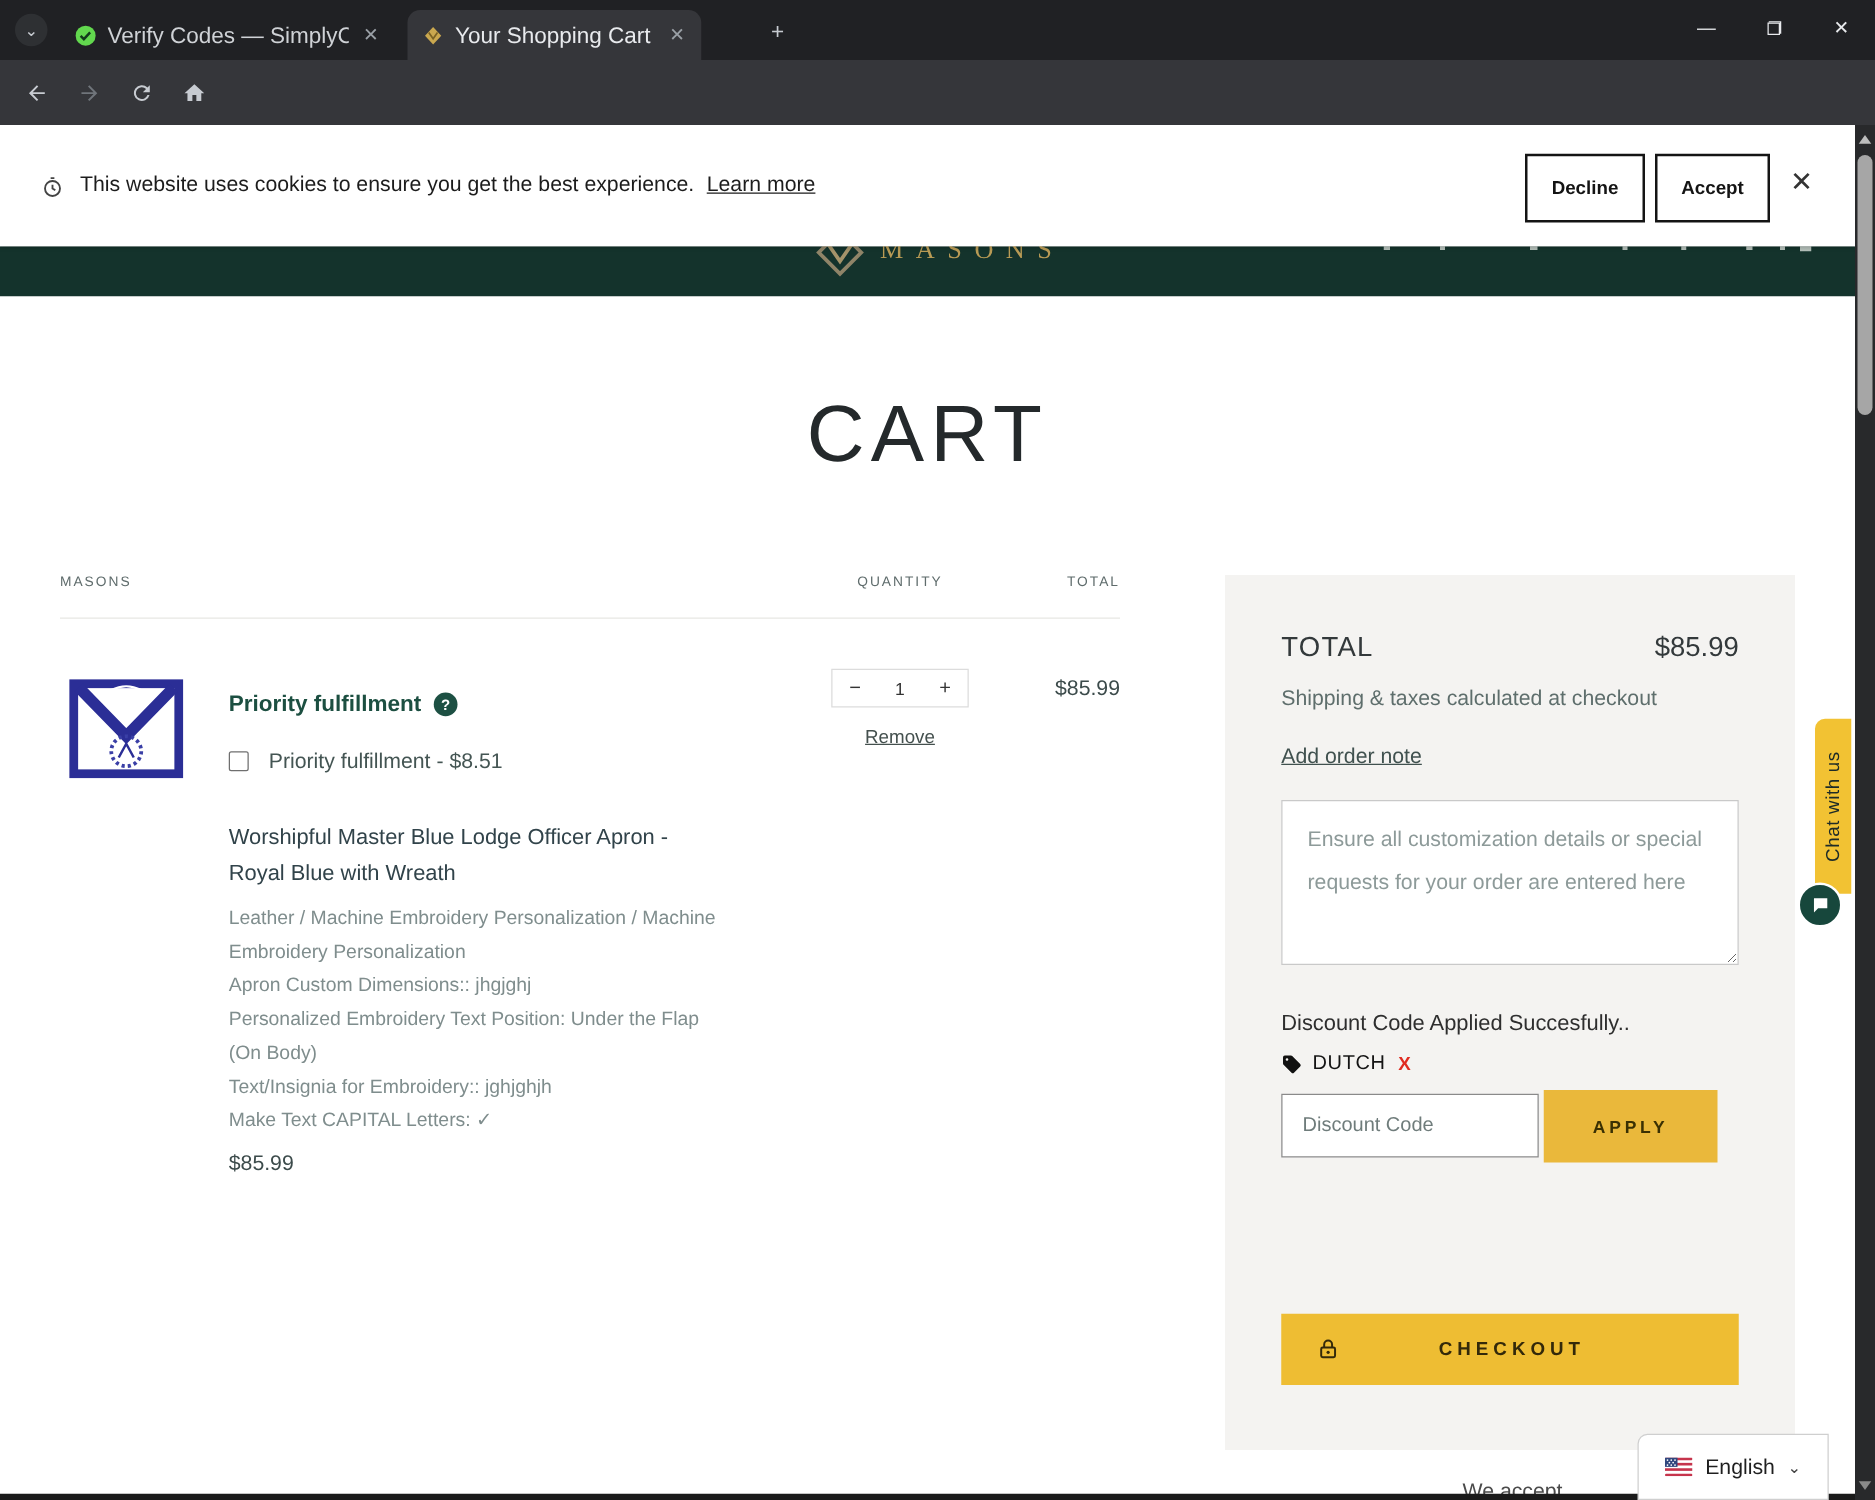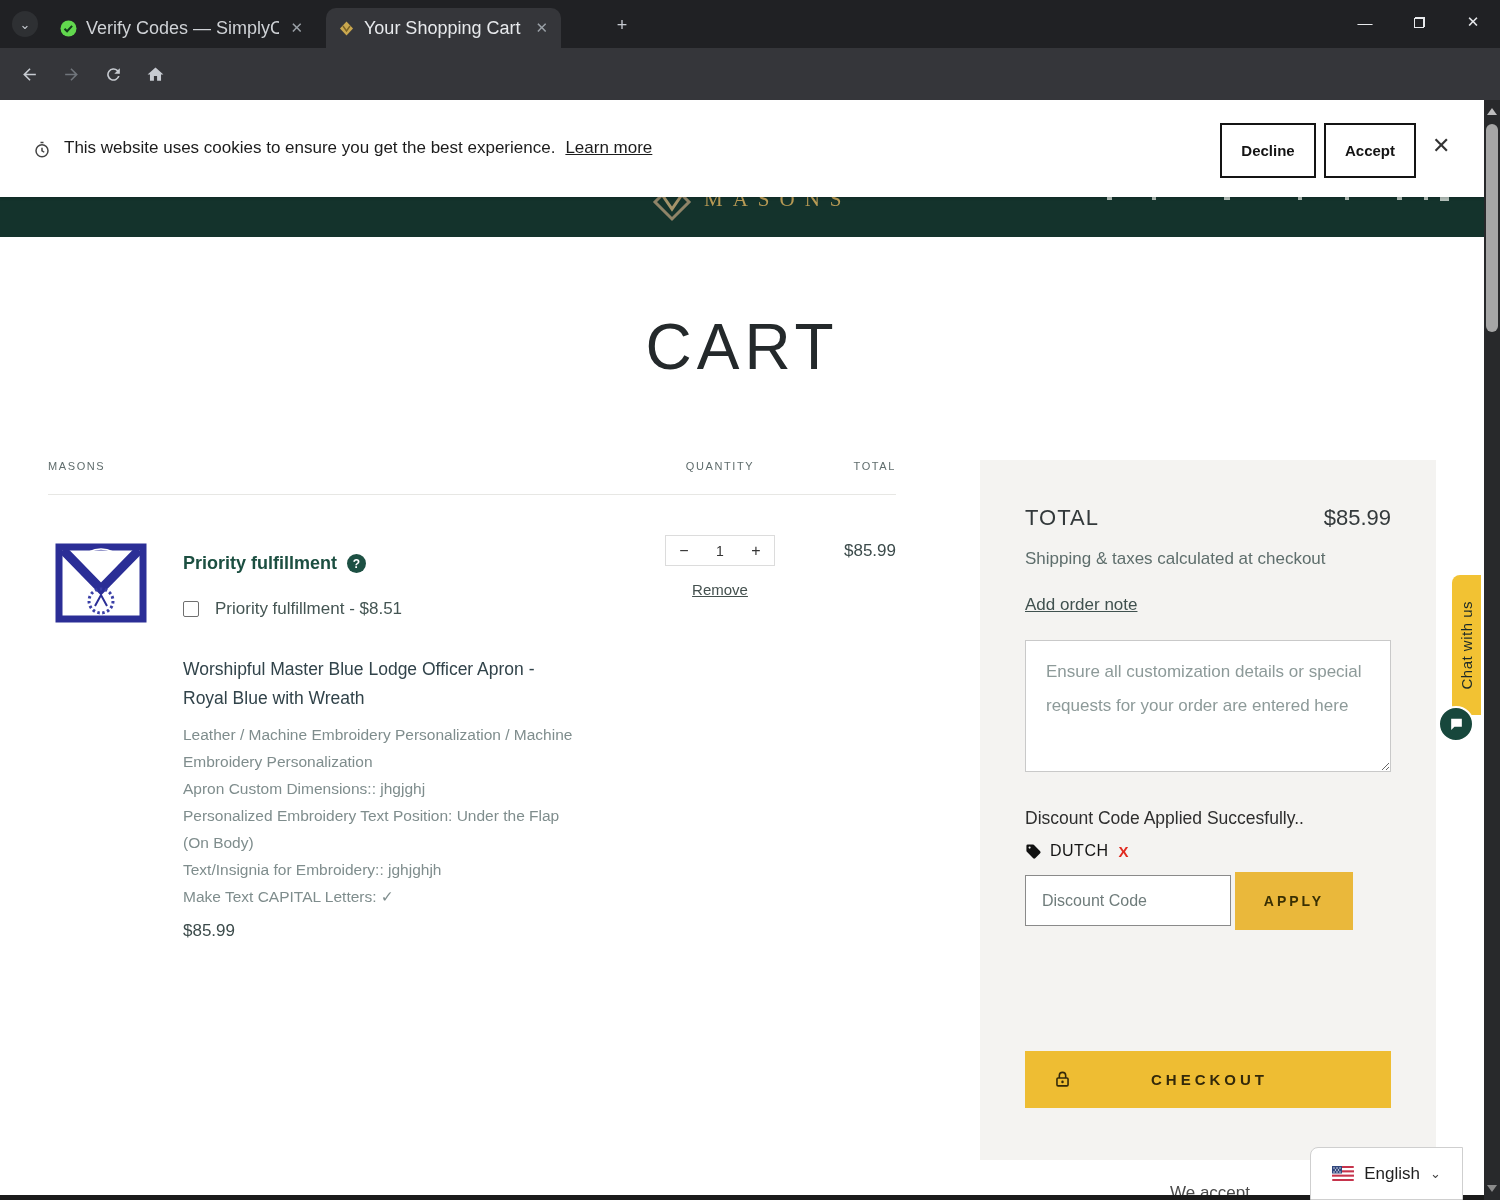--- a/index.html
+++ b/index.html
@@ -99,21 +99,21 @@
   .note-area { position:absolute; left:45px; top:180px; width:366px; height:132px; border:1px solid #c9c9c9; background:#fff;
                font-family:"Liberation Sans",sans-serif; font-size:17px; line-height:34px; padding:14px 20px; color:#444; }
   .note-area::placeholder { color:#8d9a99; }
   .applied { position:absolute; left:45px; top:348px; font-size:17.5px; color:#2e2e2e; }
   .code-row { position:absolute; left:45px; top:382px; display:flex; align-items:center; gap:8px; }
   .code-name { font-size:16px; color:#141414; letter-spacing:.5px; }
   .code-x { font-size:15px; font-weight:bold; color:#e02b20; margin-left:2px; }
   .disc-input { position:absolute; left:45px; top:415px; width:206px; height:51px; border:1px solid #8a8a8a; background:#fff;
                 font-family:"Liberation Sans",sans-serif; font-size:16px; padding:0 16px; color:#333; }
   .disc-input::placeholder { color:#6f7c7b; }
-  .apply-btn { position:absolute; left:255px; top:412px; width:118px; height:58px; background:#eab83b; border:none; color:#3a3003;
+  .apply-btn { position:absolute; left:255px; top:412px; width:139px; height:58px; background:#eab83b; border:none; color:#3a3003;
                font-family:"Liberation Sans",sans-serif; font-size:14px; font-weight:bold; letter-spacing:3px; }
   .coupon { position:absolute; left:45px; top:497px; width:336px; font-size:17px; line-height:34px; color:#40514f; }
   .coupon a { color:#40514f; text-decoration:underline; }
   .checkout-btn { position:absolute; left:45px; top:591px; width:366px; height:57px; background:#eebd33; border:none;
                   display:flex; align-items:center; font-family:"Liberation Sans",sans-serif; }
   .checkout-btn .lock { margin-left:28px; }
   .checkout-btn .ck-label { flex:1; text-align:center; font-size:15px; font-weight:bold; letter-spacing:4px; color:#33290a; margin-right:44px; }
 
   
   .chat-tab { position:absolute; left:1452px; top:475px; width:29px; height:140px; background:#f2c233; border-radius:8px 0 0 8px; z-index:6;

